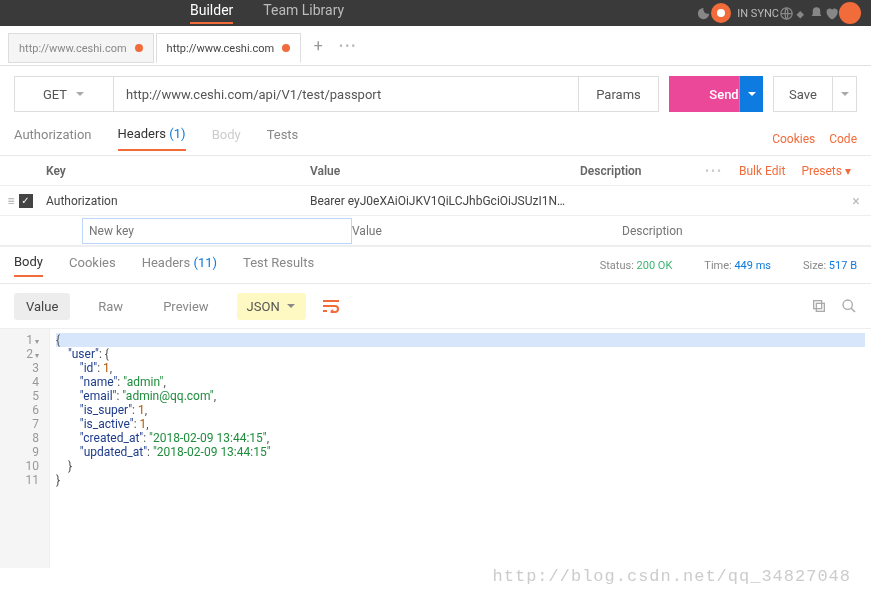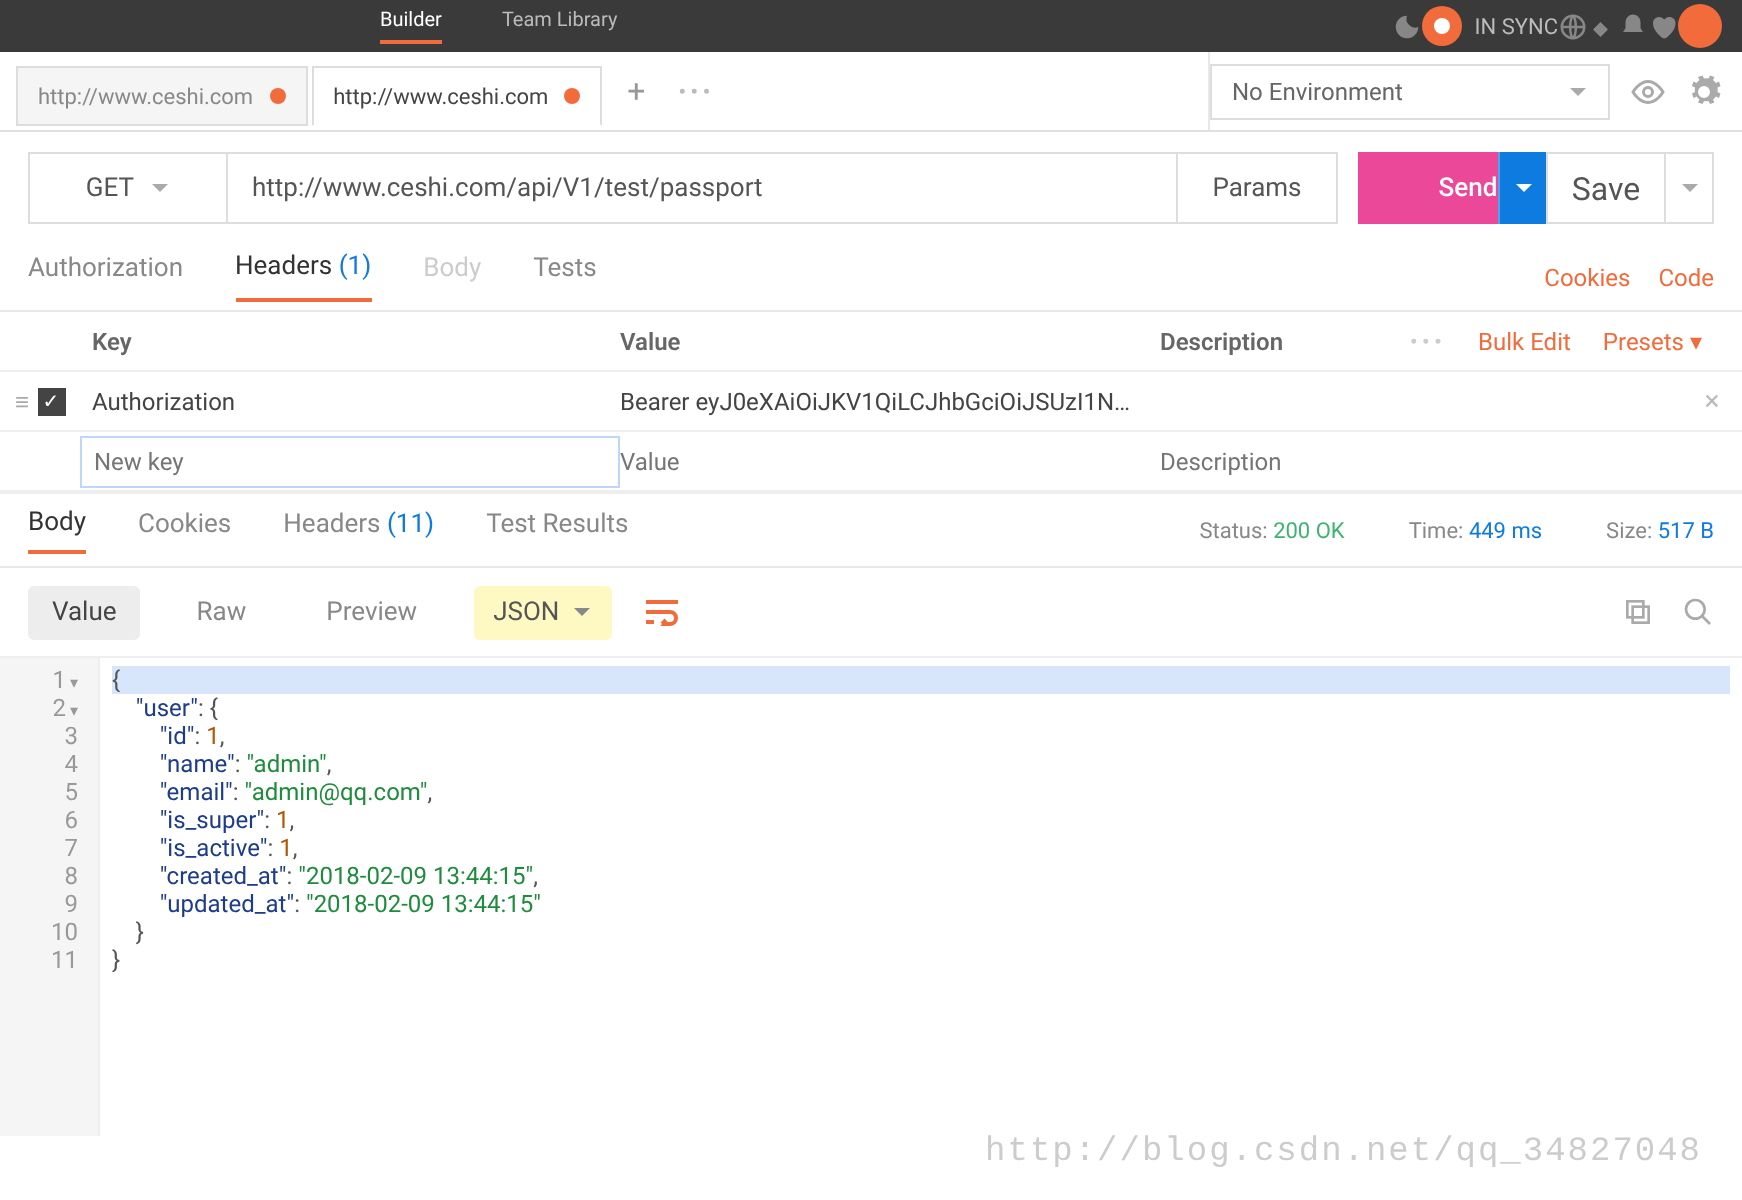--- a/index.html
+++ b/index.html
@@ -1,20 +1,20 @@
 <!DOCTYPE html>
 <html><head>
 <meta charset="utf-8">
 <style>
 * { margin: 0; padding: 0; box-sizing: border-box; font-family: -apple-system, BlinkMacSystemFont, "Segoe UI", Roboto, Helvetica, Arial, sans-serif; }
 body { width: 871px; height: 600px; background: #fff; font-size: 12px; color: #555; overflow: hidden; }
 
 
 .topbar { height: 26px; background: #3a3a3a; display: flex; align-items: center; padding: 0 10px; color: #bbb; }
-.topbar .tabs { display: flex; margin-left: 180px; gap: 30px; font-size: 10px; }
+.topbar .tabs { display: flex; margin-left: 180px; gap: 30px; font-size: 14px; }
 .topbar .tabs .tab { cursor: pointer; padding-bottom: 4px; }
 .topbar .tabs .tab.active { color: #fff; border-bottom: 2px solid #f26b3a; }
 .topbar .right { margin-left: auto; display: flex; align-items: center; font-size: 11px; }
 .topbar .sync { display: flex; align-items: center; gap: 6px; }
 .topbar .sync .circle { width: 20px; height: 20px; border-radius: 50%; background: #f26b3a; display: flex; align-items: center; justify-content: center; }
 .topbar .sync .circle .inner { width: 8px; height: 8px; border-radius: 50%; background: #fff; }
 .topbar .ico { width: 15px; height: 15px; opacity: .6; }
 .topbar .avatar { width: 22px; height: 22px; border-radius: 50%; background: #f26b3a; }
 
 
@@ -29,21 +29,21 @@
 .env .sel { width: 200px; height: 28px; border: 1px solid #ddd; display: flex; align-items: center; padding: 0 10px; color: #666; justify-content: space-between; }
 .env .ico { width: 18px; height: 18px; color: #aaa; }
 
 
 .reqline { height: 56px; display: flex; align-items: center; padding: 10px 14px; gap: 0; }
 .method { width: 100px; height: 36px; border: 1px solid #ddd; display: flex; align-items: center; justify-content: center; gap: 8px; color: #555; font-size: 13px; }
 .url { flex: 1; height: 36px; border: 1px solid #ddd; border-left: none; padding: 0 12px; font-size: 13px; color: #555; }
 .params { width: 80px; height: 36px; border: 1px solid #ddd; border-left: none; display: flex; align-items: center; justify-content: center; font-size: 13px; color: #555; }
 .send { width: 70px; height: 36px; background: #ec4899; color: #fff; display: flex; align-items: center; justify-content: center; font-size: 13px; margin-left: 10px; font-weight: 500; padding-left: 40px; }
 .send-dd { width: 24px; height: 36px; background: #0d7be0; color: #fff; display: flex; align-items: center; justify-content: center; border-left: 1px solid rgba(255,255,255,.3); }
-.save { width: 60px; height: 36px; border: 1px solid #ddd; display: flex; align-items: center; justify-content: center; font-size: 16px; color: #555; }
+.save { width: 60px; height: 36px; border: 1px solid #ddd; display: flex; align-items: center; justify-content: center; font-size: 13px; color: #555; margin-left: 10px; }
 .save-dd { width: 24px; height: 36px; border: 1px solid #ddd; border-left: none; display: flex; align-items: center; justify-content: center; color: #aaa; }
 
 
 .rtabs { height: 34px; display: flex; align-items: center; padding: 0 14px; border-bottom: 1px solid #e8e8e8; font-size: 13px; gap: 26px; }
 .rtabs .t { color: #888; cursor: pointer; padding-bottom: 8px; }
 .rtabs .t.active { color: #333; border-bottom: 2px solid #f26b3a; }
 .rtabs .t .count { color: #0d7be0; }
 .rtabs .right-links { margin-left: auto; display: flex; gap: 14px; color: #f26b3a; font-size: 12px; }
 
 
@@ -57,21 +57,21 @@
 .hdr-head .act .link { color: #f26b3a; }
 .hdr-head .act .dots { letter-spacing: 2px; }
 .hdr-row { display: flex; height: 30px; align-items: center; border-bottom: 1px solid #eee; font-size: 12px; }
 .hdr-row .gutter { width: 40px; display: flex; align-items: center; justify-content: center; gap: 4px; color: #aaa; }
 .hdr-row .gutter .chk { width: 14px; height: 14px; background: #444; display: flex; align-items: center; justify-content: center; color: #fff; font-size: 10px; }
 .hdr-row .k { flex: 0 0 270px; padding-left: 6px; color: #444; }
 .hdr-row .v { flex: 0 0 270px; color: #444; overflow: hidden; white-space: nowrap; text-overflow: ellipsis; }
 .hdr-row .d { flex: 1; color: #888; }
 .hdr-row .x { width: 30px; color: #bbb; font-size: 14px; text-align: center; }
 .hdr-row.empty .k input, .hdr-row.empty .v input, .hdr-row.empty .d input { border: none; outline: none; width: 100%; font-size: 12px; }
-.hdr-row.empty .k { border: 1px solid #bed6f9; height: 26px; display: flex; align-items: center; padding: 0 6px; }
+.hdr-row.empty .k { border: 1px solid #bed6f9; height: 26px; display: flex; align-items: center; padding: 0 6px; margin-left: 42px; }
 .hdr-row.empty { color: #bbb; }
 
 
 .resp-row { height: 38px; display: flex; align-items: center; padding: 0 14px; border-top: 1px solid #eee; border-bottom: 1px solid #e8e8e8; font-size: 13px; gap: 26px; }
 .resp-row .t { color: #888; cursor: pointer; padding-bottom: 6px; }
 .resp-row .t.active { color: #333; border-bottom: 2px solid #f26b3a; }
 .resp-row .t .count { color: #0d7be0; }
 .resp-row .meta { margin-left: auto; display: flex; gap: 32px; font-size: 11px; color: #888; }
 .resp-row .meta .val { color: #0d7be0; }
 .resp-row .meta .ok { color: #3cb371; }
@@ -142,35 +142,20 @@
     <div class="req-tab">
       <span>http://www.ceshi.com</span>
       <span class="dot"></span>
     </div>
     <div class="req-tab active">
       <span>http://www.ceshi.com</span>
       <span class="dot"></span>
     </div>
     <div class="req-tab-add">+</div>
     <div class="req-tab-more">•••</div>
-  </div>
-  <div class="env">
-    <div class="sel">
-      <span>No Environment</span>
-      <svg class="chev" viewBox="0 0 10 10" fill="#aaa">
-          <path d="M1 3l4 4 4-4z"></path>
-        </svg>
-    </div>
-    <svg class="ico" viewBox="0 0 24 24" fill="none" stroke="#aaa" stroke-width="2">
-        <path d="M2 12s4-7 10-7 10 7 10 7-4 7-10 7-10-7-10-7z"></path>
-        <circle cx="12" cy="12" r="3"></circle>
-      </svg>
-    <svg class="ico" viewBox="0 0 24 24" fill="#aaa">
-        <path d="M12 8a4 4 0 100 8 4 4 0 000-8zm9 4l2 1-1 3-2-1a9 9 0 01-2 2l1 2-3 1-1-2a9 9 0 01-3 0l-1 2-3-1 1-2a9 9 0 01-2-2l-2 1-1-3 2-1a9 9 0 010-3l-2-1 1-3 2 1a9 9 0 012-2l-1-2 3-1 1 2a9 9 0 013 0l1-2 3 1-1 2a9 9 0 012 2l2-1 1 3-2 1a9 9 0 010 3z"></path>
-      </svg>
   </div>
 </div>
 
 <div class="reqline">
   <div class="method">
     <span>GET</span>
     <svg class="chev" viewBox="0 0 10 10" fill="#aaa">
         <path d="M1 3l4 4 4-4z"></path>
       </svg>
   </div>

